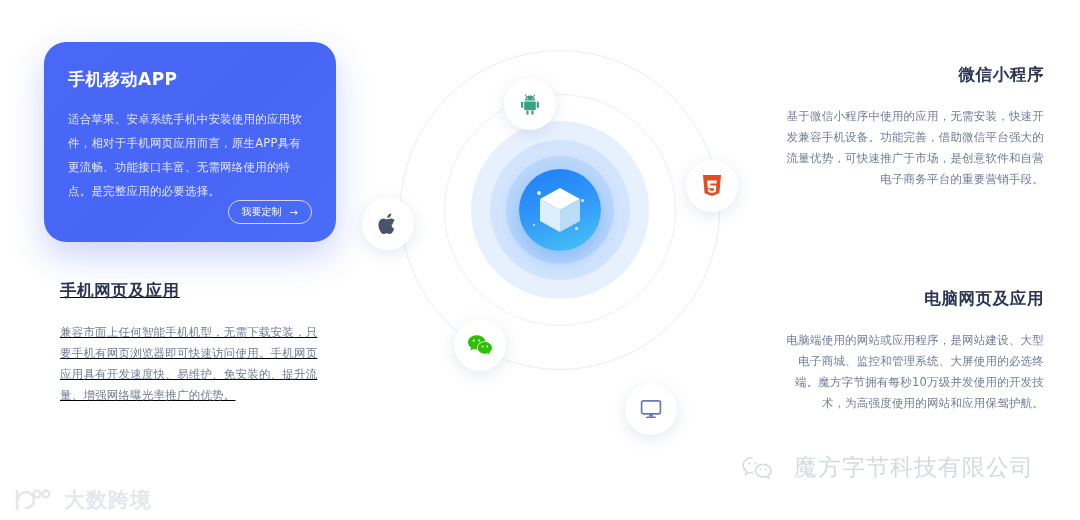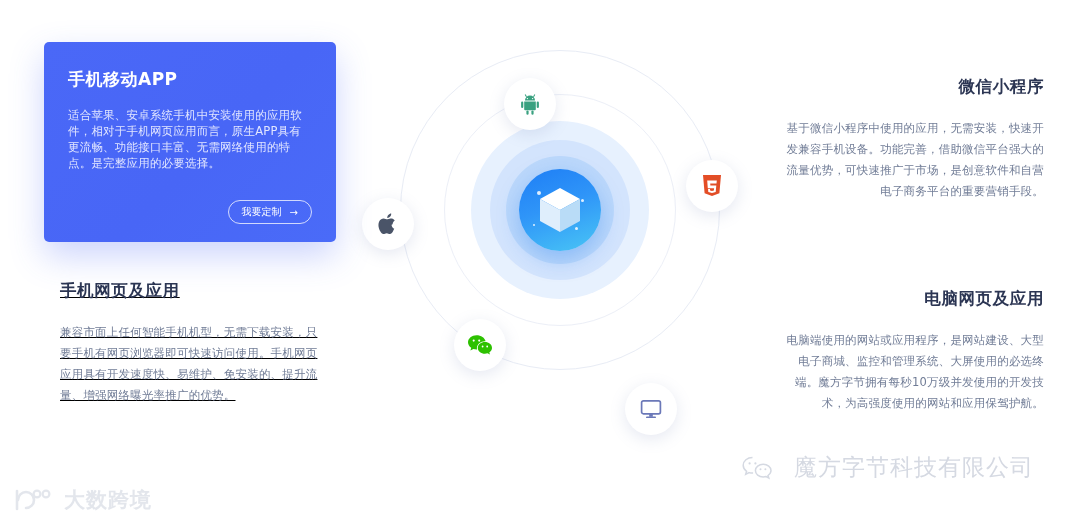--- a/index.html
+++ b/index.html
@@ -61,36 +61,36 @@
   .badge-html5    { left:286px;  top:110px; }
   .badge-apple    { left:-38px;  top:148px; }
   .badge-wechat   { left:54px;   top:269px; }
   .badge-monitor  { left:225px;  top:333px; }
 
   
   #card {
     position:absolute;
     left:44px; top:42px;
     width:292px; height:200px;
-    border-radius:5px;
+    border-radius:22px;
     background:linear-gradient(135deg,#4a68f7 0%,#4866f6 55%,#4a6bf8 100%);
     box-shadow:0 14px 34px rgba(72,102,246,.28);
     padding:26px 24px 0 24px;
   }
   #card h3 {
     color:#ffffff;
     font-size:17px;
     font-weight:bold;
     letter-spacing:.5px;
     margin-bottom:16px;
   }
   #card p {
     color:#e2e6ff;
     font-size:11.5px;
-    line-height:16px;
+    line-height:24px;
     letter-spacing:.2px;
   }
   #card-btn {
     position:absolute;
     right:24px; bottom:18px;
     height:24px;
     padding:4px 13px;
     border:1px solid rgba(255,255,255,.75);
     border-radius:13px;
     color:#ffffff;
@@ -111,21 +111,21 @@
   }
   .block p {
     color:#707c96;
     font-size:11.5px;
     line-height:21px;
     letter-spacing:.2px;
   }
   .block.right { text-align:right; }
   .block.left  { text-align:left; }
 
-  #block-wechat  { left:776px; top:76px;  }
+  #block-wechat  { left:776px; top:64px;  }
   #block-mobweb  { left:60px;  top:280px;text-decoration:underline; }
   #block-pcweb   { left:776px; top:288px; }
 
   
   #wm-company {
     position:absolute;
     left:742px; top:452px;
     display:flex; align-items:center; gap:22px;
     color:#d5d9e2;
     font-size:23px;

